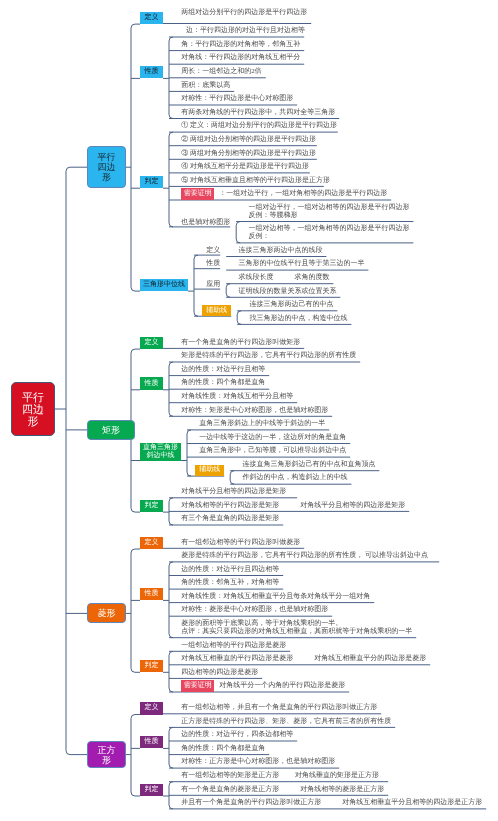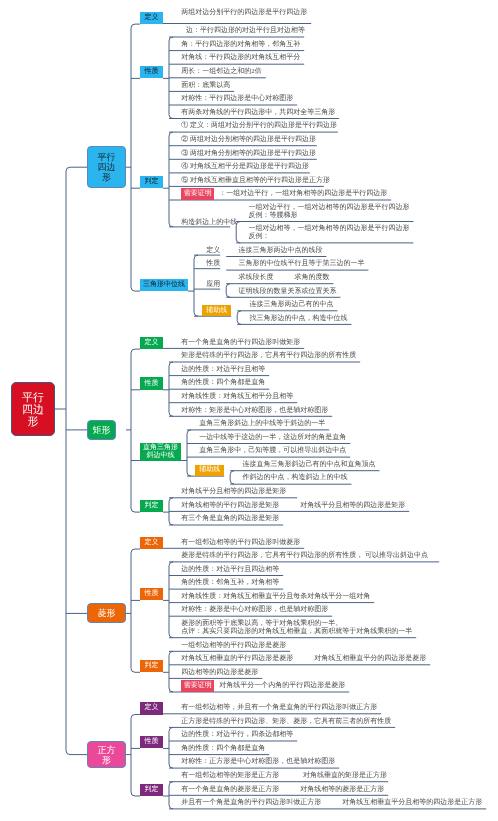--- a/index.html
+++ b/index.html
@@ -8,21 +8,21 @@
   #stage{position:relative;width:498px;height:821px;}
   .node{position:absolute;box-sizing:border-box;display:flex;
         align-items:center;justify-content:center;text-align:center;
         white-space:pre-line;line-height:1.12;border-radius:4px;
         border:1px solid #5e86bb;}
   .node.root{background:#d60f22;color:#fff;font-size:11px;
              border:1px solid #3d5a7d;border-radius:5px;}
   .node.blue{background:#2ab5ef;color:#17272e;font-size:9px;}
   .node.green{background:#06a94f;color:#fff;font-size:9px;}
   .node.orange{background:#ec6608;color:#fff;font-size:9px;}
-  .node.purple{background:#ec4899;color:#fff;font-size:9px;}
+  .node.purple{background:#a21caf;color:#fff;font-size:9px;}
   .badge{position:absolute;box-sizing:border-box;display:flex;
          align-items:center;justify-content:center;text-align:center;
          white-space:pre-line;line-height:1.1;font-size:7px;}
   .badge.cyan{background:#2ab5ef;color:#16181a;}
   .badge.green{background:#06a94f;color:#fff;}
   .badge.orange{background:#ec6608;color:#fff;}
   .badge.purple{background:#7d2a7d;color:#fff;}
   .badge.red{background:#e8455f;color:#fff;}
   .badge.yellow{background:#eda200;color:#fff;}
   .rowtext{position:absolute;font-size:7px;color:#4a4a4a;line-height:10px;
@@ -177,21 +177,21 @@
 <path d="M131 792.0 A4 4 0 0 0 135 796.0 H140"></path>
 <path d="M131 748.4 H140"></path>
 <path d="M126 754.6 H131"></path>
 </svg>
 <div class="node root" style="left:11px;top:382px;width:44px;height:54px">平行
 四边
 形</div>
 <div class="node blue" style="left:87px;top:146.2px;width:39px;height:42px">平行
 四边
 形</div>
-<div class="node green" style="left:87px;top:419.9px;width:29px;height:20px">矩形</div>
+<div class="node green" style="left:87px;top:419.9px;width:48px;height:20px">矩形</div>
 <div class="node orange" style="left:87px;top:603.4px;width:39px;height:20px">菱形</div>
 <div class="node purple" style="left:87px;top:741.1px;width:39px;height:27px">正方
 形</div>
 <div class="badge cyan" style="left:140px;top:11.6px;width:23.0px;height:12.5px">定义</div>
 <div class="rowtext" style="left:181.2px;top:7px">两组对边分别平行的四边形是平行四边形</div>
 <div class="badge cyan" style="left:140px;top:65.9px;width:23.0px;height:12.5px">性质</div>
 <div class="rowtext" style="left:186px;top:25.2px">边：平行四边形的对边平行且对边相等</div>
 <div class="rowtext" style="left:181.2px;top:38.8px">角：平行四边形的对角相等，邻角互补</div>
 <div class="rowtext" style="left:181.2px;top:52.4px">对角线：平行四边形的对角线互相平分</div>
 <div class="rowtext" style="left:181.2px;top:66.0px">周长：一组邻边之和的2倍</div>
@@ -199,21 +199,21 @@
 <div class="rowtext" style="left:181.2px;top:93.2px">对称性：平行四边形是中心对称图形</div>
 <div class="rowtext" style="left:181.2px;top:106.7px">有两条对角线的平行四边形中，共四对全等三角形</div>
 <div class="badge cyan" style="left:140px;top:175.7px;width:23.0px;height:12.5px">判定</div>
 <div class="rowtext" style="left:181.2px;top:120.3px">① 定义：两组对边分别平行的四边形是平行四边形</div>
 <div class="rowtext" style="left:181.2px;top:133.9px">② 两组对边分别相等的四边形是平行四边形</div>
 <div class="rowtext" style="left:181.2px;top:147.5px">③ 两组对角分别相等的四边形是平行四边形</div>
 <div class="rowtext" style="left:181.2px;top:161.1px">④ 对角线互相平分是四边形是平行四边形</div>
 <div class="rowtext" style="left:181.2px;top:174.7px">⑤ 对角线互相垂直且相等的平行四边形是正方形</div>
 <div class="badge red" style="left:181.2px;top:188.4px;width:33.0px;height:11.6px">需要证明</div>
 <div class="rowtext" style="left:219.2px;top:188.2px">：一组对边平行，一组对角相等的四边形是平行四边形</div>
-<div class="rowtext" style="left:181.2px;top:216.5px">构造斜边上的中线</div>
+<div class="rowtext" style="left:181.2px;top:216.5px">也是轴对称图形</div>
 <div class="rowtext" style="left:248.4px;top:202.6px;line-height:8.2px;white-space:pre-line">一组对边平行，一组对边相等的四边形是平行四边形
 反例：等腰梯形</div>
 <div class="rowtext" style="left:248.4px;top:224.0px;line-height:8.2px;white-space:pre-line">一组对边相等，一组对角相等的四边形是平行四边形
 反例：</div>
 <div class="badge cyan" style="left:140px;top:278.6px;width:48.0px;height:12.5px">三角形中位线</div>
 <div class="rowtext" style="left:206.2px;top:244.7px">定义</div>
 <div class="rowtext" style="left:238.4px;top:244.7px">连接三角形两边中点的线段</div>
 <div class="rowtext" style="left:206.2px;top:258.3px">性质</div>
 <div class="rowtext" style="left:238.4px;top:258.3px">三角形的中位线平行且等于第三边的一半</div>
 <div class="rowtext" style="left:206.2px;top:278.7px">应用</div>
@@ -263,18 +263,18 @@
 <div class="rowtext" style="left:219.2px;top:680.2px">对角线平分一个内角的平行四边形是菱形</div>
 <div class="badge purple" style="left:140px;top:702.0px;width:23.0px;height:12.5px">定义</div>
 <div class="rowtext" style="left:181.2px;top:702.0px">有一组邻边相等，并且有一个角是直角的平行四边形叫做正方形</div>
 <div class="badge purple" style="left:140px;top:735.9px;width:23.0px;height:12.5px">性质</div>
 <div class="rowtext" style="left:181.2px;top:715.6px">正方形是特殊的平行四边形、矩形、菱形，它具有前三者的所有性质</div>
 <div class="rowtext" style="left:181.2px;top:729.2px">边的性质：对边平行，四条边都相等</div>
 <div class="rowtext" style="left:181.2px;top:742.8px">角的性质：四个角都是直角</div>
 <div class="rowtext" style="left:181.2px;top:756.4px">对称性：正方形是中心对称图形，也是轴对称图形</div>
 <div class="badge purple" style="left:140px;top:783.5px;width:23.0px;height:12.5px">判定</div>
 <div class="rowtext" style="left:181.2px;top:769.9px">有一组邻边相等的矩形是正方形</div>
-<div class="rowtext" style="left:303px;top:769.9px">对角线垂直的矩形是正方形</div>
+<div class="rowtext" style="left:295px;top:769.9px">对角线垂直的矩形是正方形</div>
 <div class="rowtext" style="left:181.2px;top:783.5px">有一个角是直角的菱形是正方形</div>
 <div class="rowtext" style="left:300.2px;top:783.5px">对角线相等的菱形是正方形</div>
 <div class="rowtext" style="left:181.2px;top:797.1px">并且有一个角是直角的平行四边形叫做正方形</div>
 <div class="rowtext" style="left:342.2px;top:797.1px">对角线互相垂直平分且相等的四边形是正方形</div>
 </div>
 
 </body></html>

